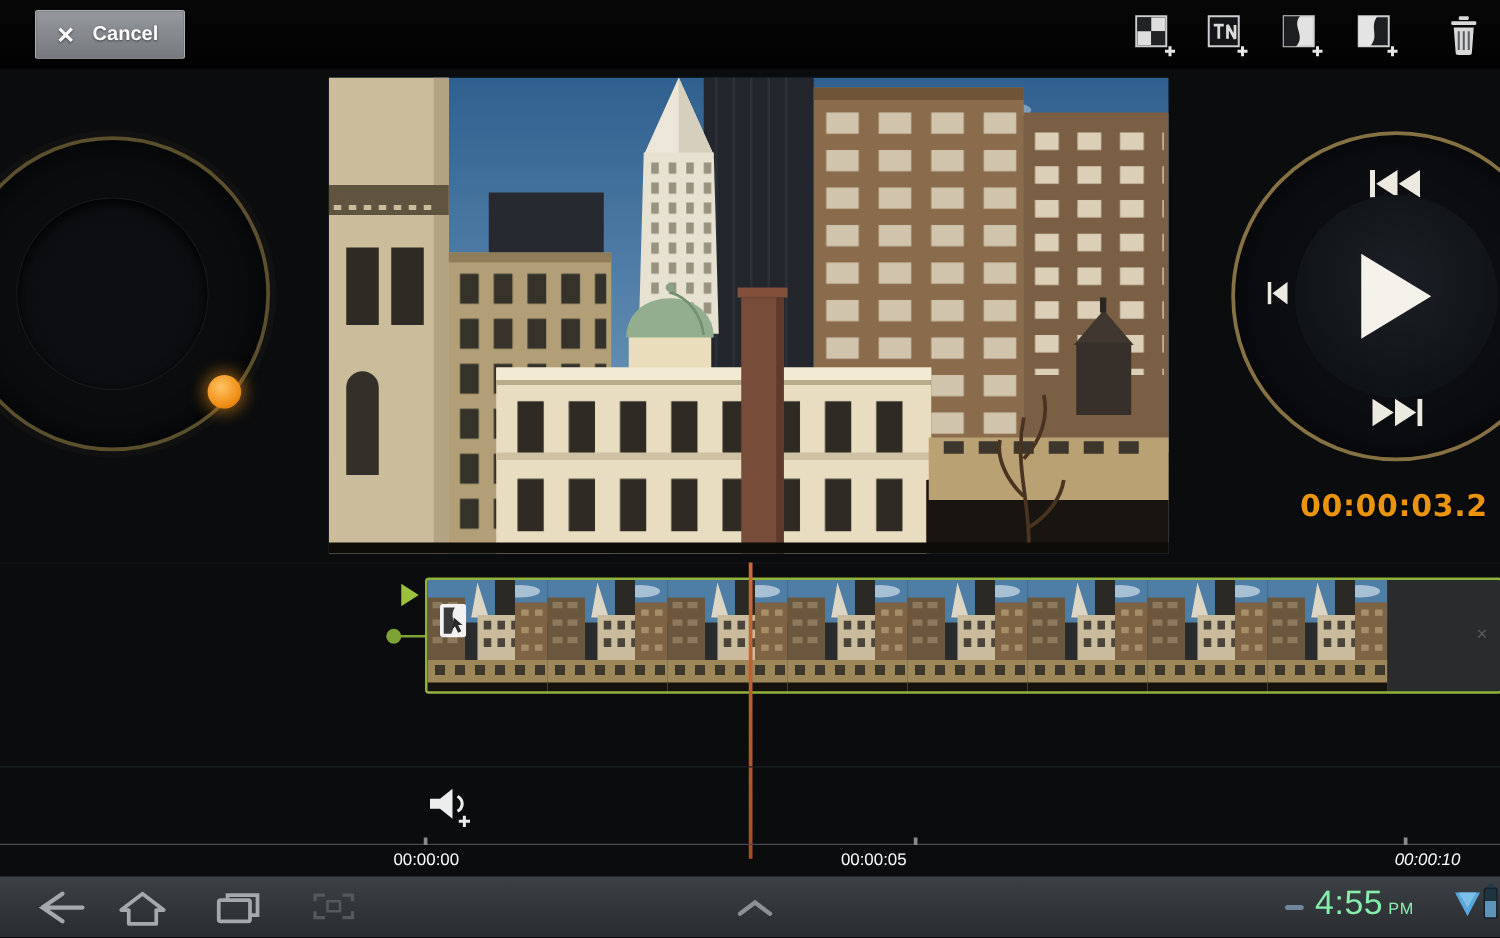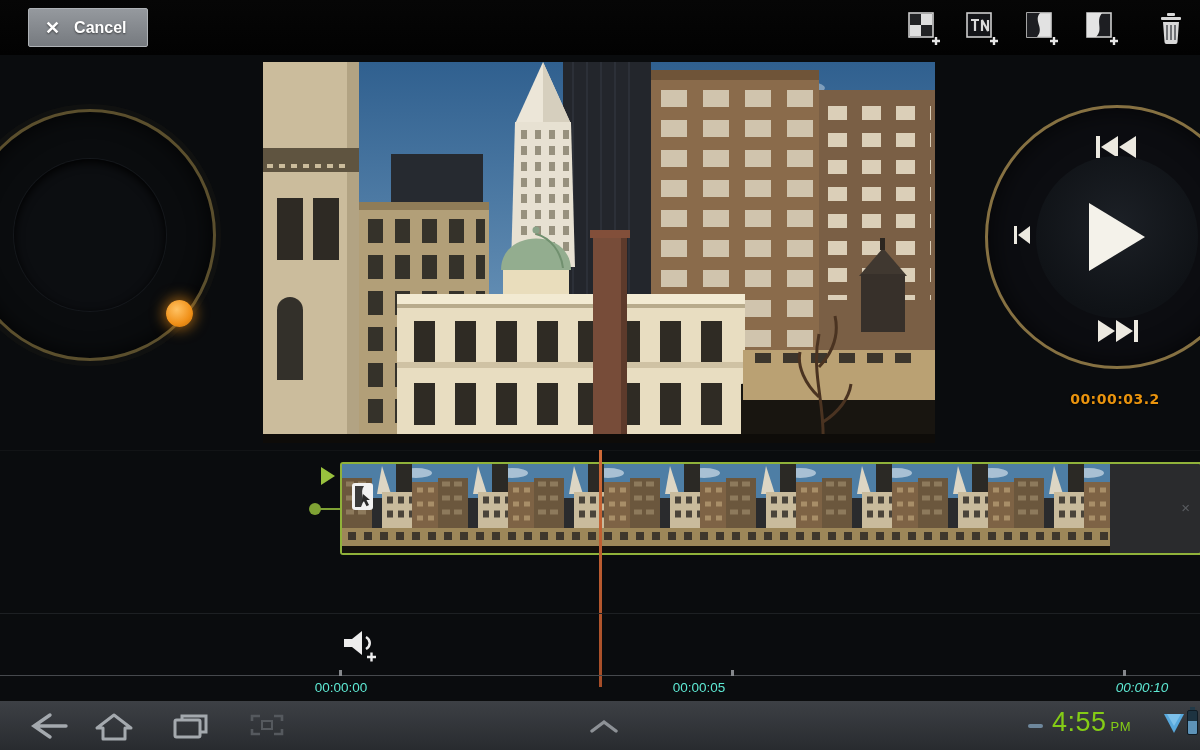--- a/index.html
+++ b/index.html
@@ -38,21 +38,21 @@
           border:3px solid #867142;background:rgba(16,18,22,.35);
           box-shadow:inset 0 0 26px rgba(0,0,0,.7);}
   .play-btn{position:absolute;left:50%;top:50%;transform:translate(-50%,-50%);
           width:162px;height:162px;border-radius:50%;
           background:radial-gradient(circle at 50% 42%,#1c2026,#0f1216 72%);
           display:flex;align-items:center;justify-content:center;}
   .pw-top{position:absolute;left:50%;top:28px;transform:translateX(-50%);}
   .pw-left{position:absolute;left:26px;top:50%;transform:translateY(-50%);}
   .pw-bottom{position:absolute;left:50%;bottom:20px;transform:translateX(-50%);}
   .timecode{position:absolute;left:1040px;top:391px;width:150px;text-align:center;
-          font-family:"DejaVu Sans",sans-serif;font-weight:bold;font-size:14px;
+          font-family:"DejaVu Sans",sans-serif;font-weight:bold;font-size:24px;
           color:#ea940e;letter-spacing:.5px;text-shadow:0 1px 2px #000;}
 
   
   .tl-top-line{position:absolute;left:0;top:450px;width:1200px;height:1px;background:#121416;}
   .clip{position:absolute;left:340px;top:462px;width:862px;height:93px;
           border:2px solid #90b23a;border-radius:3px;background:#2a2b2d;box-sizing:border-box;}
   .clip-thumbs{position:absolute;left:0;top:0;width:768px;height:89px;overflow:hidden;}
   .clip-end-x{position:absolute;right:10px;top:36px;color:#595c60;font-size:15px;line-height:1;}
   .clip-start-marker{position:absolute;left:321px;top:467px;width:0;height:0;
           border-left:14px solid #99c13e;border-top:9px solid transparent;border-bottom:9px solid transparent;}
@@ -65,31 +65,31 @@
   .divider-1{position:absolute;left:0;top:613px;width:1200px;height:1px;background:#1d2023;}
 
   
   .audio-add{position:absolute;left:342px;top:629px;width:40px;height:34px;}
 
   
   .ruler-line{position:absolute;left:0;top:675px;width:1200px;height:1px;background:#46494d;}
   .tick{position:absolute;top:670px;width:3px;height:6px;background:#85888c;}
   .tick-0{left:339px;} .tick-1{left:731px;} .tick-2{left:1123px;}
   .ruler-label{position:absolute;top:680px;width:90px;text-align:center;
-          color:#5eead4;font-size:13.5px;}
+          color:#ffffff;font-size:13.5px;}
   .rl-0{left:296px;} .rl-1{left:654px;} .rl-2{left:1097px;font-style:italic;}
 
   
   .navbar{position:absolute;left:0;top:700px;width:1200px;height:50px;
           background:linear-gradient(#3d4045,#282b2f);border-top:1px solid #0b0c0d;box-sizing:border-box;}
   .nb-ico{position:absolute;top:11px;}
   .nb-back{left:26px;} .nb-home{left:94px;} .nb-recents{left:172px;} .nb-shot{left:248px;}
   .nb-chevron{left:588px;top:18px;}
   .nb-minus{position:absolute;left:1028px;top:724px;width:15px;height:4px;border-radius:2px;background:#6e879c;}
-  .clock{position:absolute;left:1052px;top:707px;color:#84cc16;font-size:27px;letter-spacing:.5px;}
+  .clock{position:absolute;left:1052px;top:707px;color:#86efac;font-size:27px;letter-spacing:.5px;}
   .clock .ampm{font-size:13px;margin-left:4px;}
   .nb-wifi{position:absolute;left:1163px;top:713px;}
   .battery{position:absolute;left:1187px;top:710px;width:11px;height:25px;border:1px solid #0f1b24;
           border-radius:2px;background:linear-gradient(#1d3341 42%,#5e93b8 42%);box-sizing:border-box;}
   .battery::before{content:"";position:absolute;left:2px;top:-4px;width:5px;height:3px;background:#223a48;}
 </style>
 </head>
 <body>
 
 <div class="screen">

